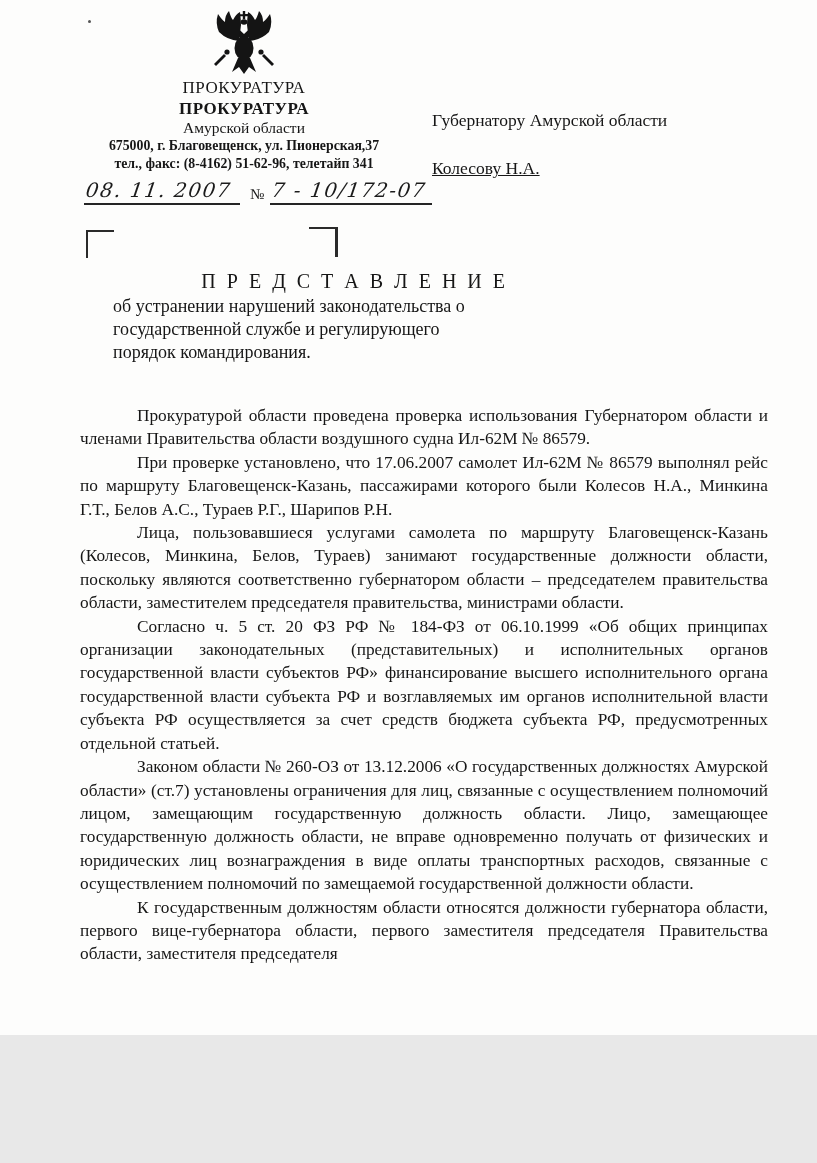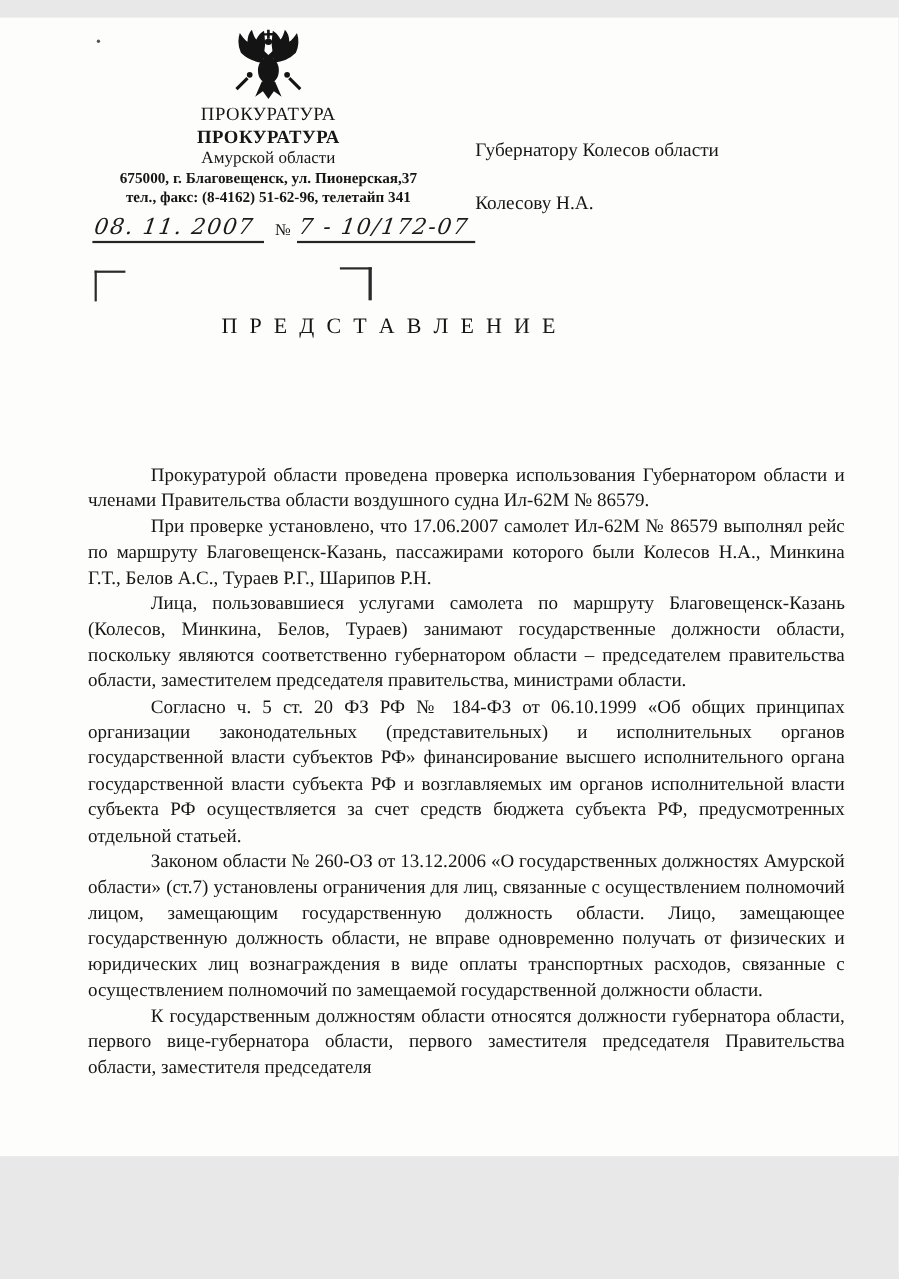--- a/index.html
+++ b/index.html
@@ -1,19 +1,19 @@
 <!DOCTYPE html>
 <html><head>
 <meta charset="utf-8">
 <style>
   html,body{margin:0;padding:0;background:#e8e8e8;}
   .page{
     position:relative;
     width:817px;height:1035px;
-    margin:16px auto;
+    margin:0 auto;
     background:#fdfdfc;
     overflow:hidden;
     font-family:"Liberation Serif","DejaVu Serif",serif;
     color:#161616;
   }
   
   .letterhead{
     position:absolute;left:58px;top:10px;width:372px;
     text-align:center;line-height:1.18;
   }
@@ -33,21 +33,21 @@
   .ref-no{font-size:15px;margin:0 6px 2px 10px;}
   .ref-num-box{width:158px;border-bottom:2px solid #252525;padding:0 2px 1px 2px;}
   
   .corner-left{position:absolute;left:86px;top:230px;width:26px;height:26px;
     border-top:2px solid #2a2a2a;border-left:2px solid #2a2a2a;}
   .corner-right{position:absolute;left:309px;top:227px;width:26px;height:28px;
     border-top:2px solid #2a2a2a;border-right:3px solid #2a2a2a;}
   .spot{position:absolute;left:88px;top:20px;width:3px;height:3px;background:#555;border-radius:50%;}
   
   .addressee{position:absolute;left:432px;top:110px;font-size:17.5px;}
-  .addressee .line2{margin-top:27px;}
+  .addressee .line2{margin-top:27px;text-decoration:underline;}
   
   .doc-title{position:absolute;left:113px;top:270px;width:395px;}
   .doc-title .heading{font-size:20px;letter-spacing:3px;margin-bottom:2px;text-align:right;}
   .doc-title .subtitle{font-size:18px;line-height:23px;width:380px;}
   
   .body-text{
     position:absolute;left:80px;top:404px;width:688px;
     font-size:17.3px;line-height:23.4px;text-align:justify;
   }
   .body-text p{margin:0;text-indent:57px;}
@@ -106,26 +106,27 @@
   <div class="refline">
     <span class="ref-date-box"><span class="hand">08. 11. 2007</span></span>
     <span class="ref-no">№</span>
     <span class="ref-num-box"><span class="hand">7 - 10/172-07</span></span>
   </div>
 
   <div class="corner-left"></div>
   <div class="corner-right"></div>
 
   <div class="addressee">
-    <div class="line1">Губернатору Колесов области</div>
+    <div class="line1">Губернатору Амурской области</div>
     <div class="line2">Колесову Н.А.</div>
   </div>
 
   <div class="doc-title">
     <div class="heading">П Р Е Д С Т А В Л Е Н И Е</div>
+    <div class="subtitle">об устранении нарушений законодательства о государственной службе и регулирующего порядок командирования.</div>
   </div>
 
   <div class="body-text">
     <p>Прокуратурой области проведена проверка использования Губернатором области и членами Правительства области воздушного судна Ил-62М № 86579.</p>
     <p>При проверке установлено, что 17.06.2007 самолет Ил-62М № 86579 выполнял рейс по маршруту Благовещенск-Казань, пассажирами  которого были Колесов Н.А., Минкина Г.Т., Белов А.С., Тураев Р.Г., Шарипов Р.Н.</p>
     <p>Лица, пользовавшиеся услугами самолета по маршруту  Благовещенск-Казань (Колесов, Минкина, Белов, Тураев)  занимают государственные должности области, поскольку являются соответственно губернатором области – председателем правительства области, заместителем председателя правительства, министрами области.</p>
     <p>Согласно ч. 5 ст. 20 ФЗ РФ № 184-ФЗ от 06.10.1999 «Об общих принципах организации законодательных (представительных) и исполнительных органов государственной власти субъектов РФ» финансирование высшего исполнительного органа государственной власти субъекта РФ и возглавляемых им органов исполнительной власти субъекта РФ осуществляется за счет средств бюджета субъекта РФ, предусмотренных отдельной статьей.</p>
     <p>Законом области № 260-ОЗ от 13.12.2006 «О государственных должностях Амурской области» (ст.7) установлены ограничения для лиц, связанные с осуществлением полномочий лицом, замещающим государственную должность области. Лицо, замещающее государственную должность области, не вправе одновременно  получать от физических и юридических лиц вознаграждения в виде оплаты транспортных расходов, связанные с осуществлением полномочий по замещаемой государственной должности области.</p>
     <p>К государственным должностям области относятся должности губернатора области, первого вице-губернатора области, первого заместителя председателя Правительства области, заместителя председателя</p>
   </div>

